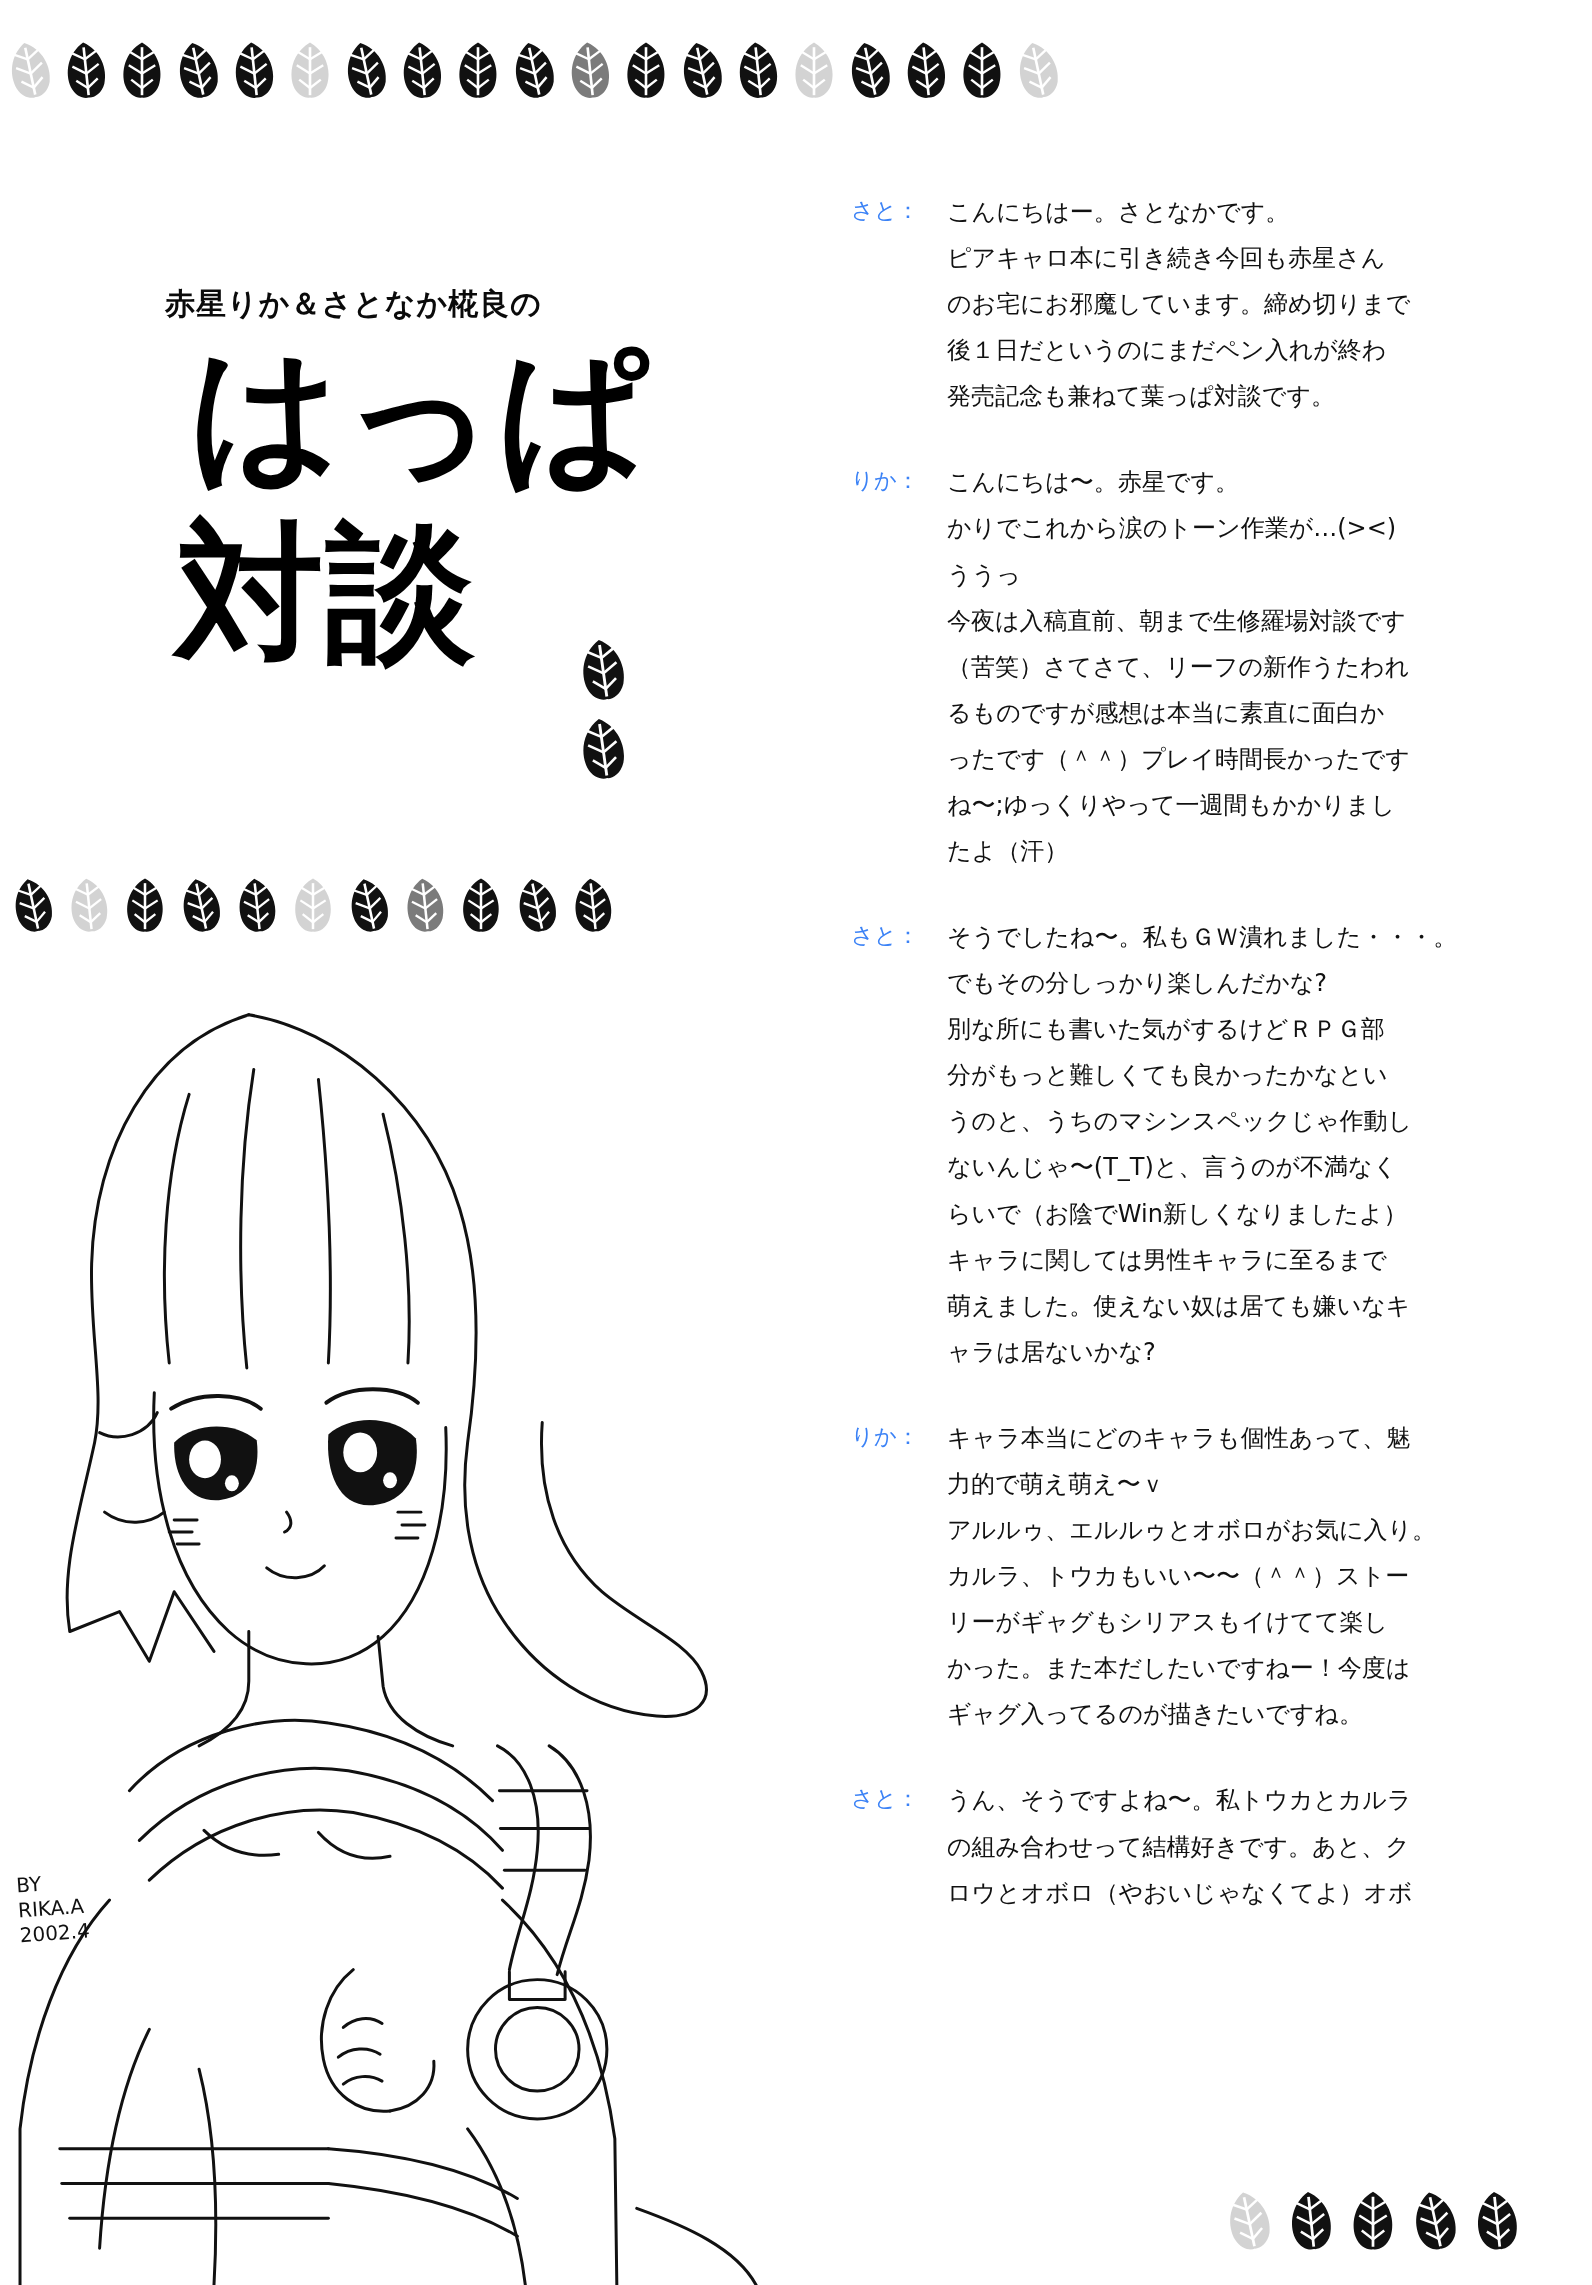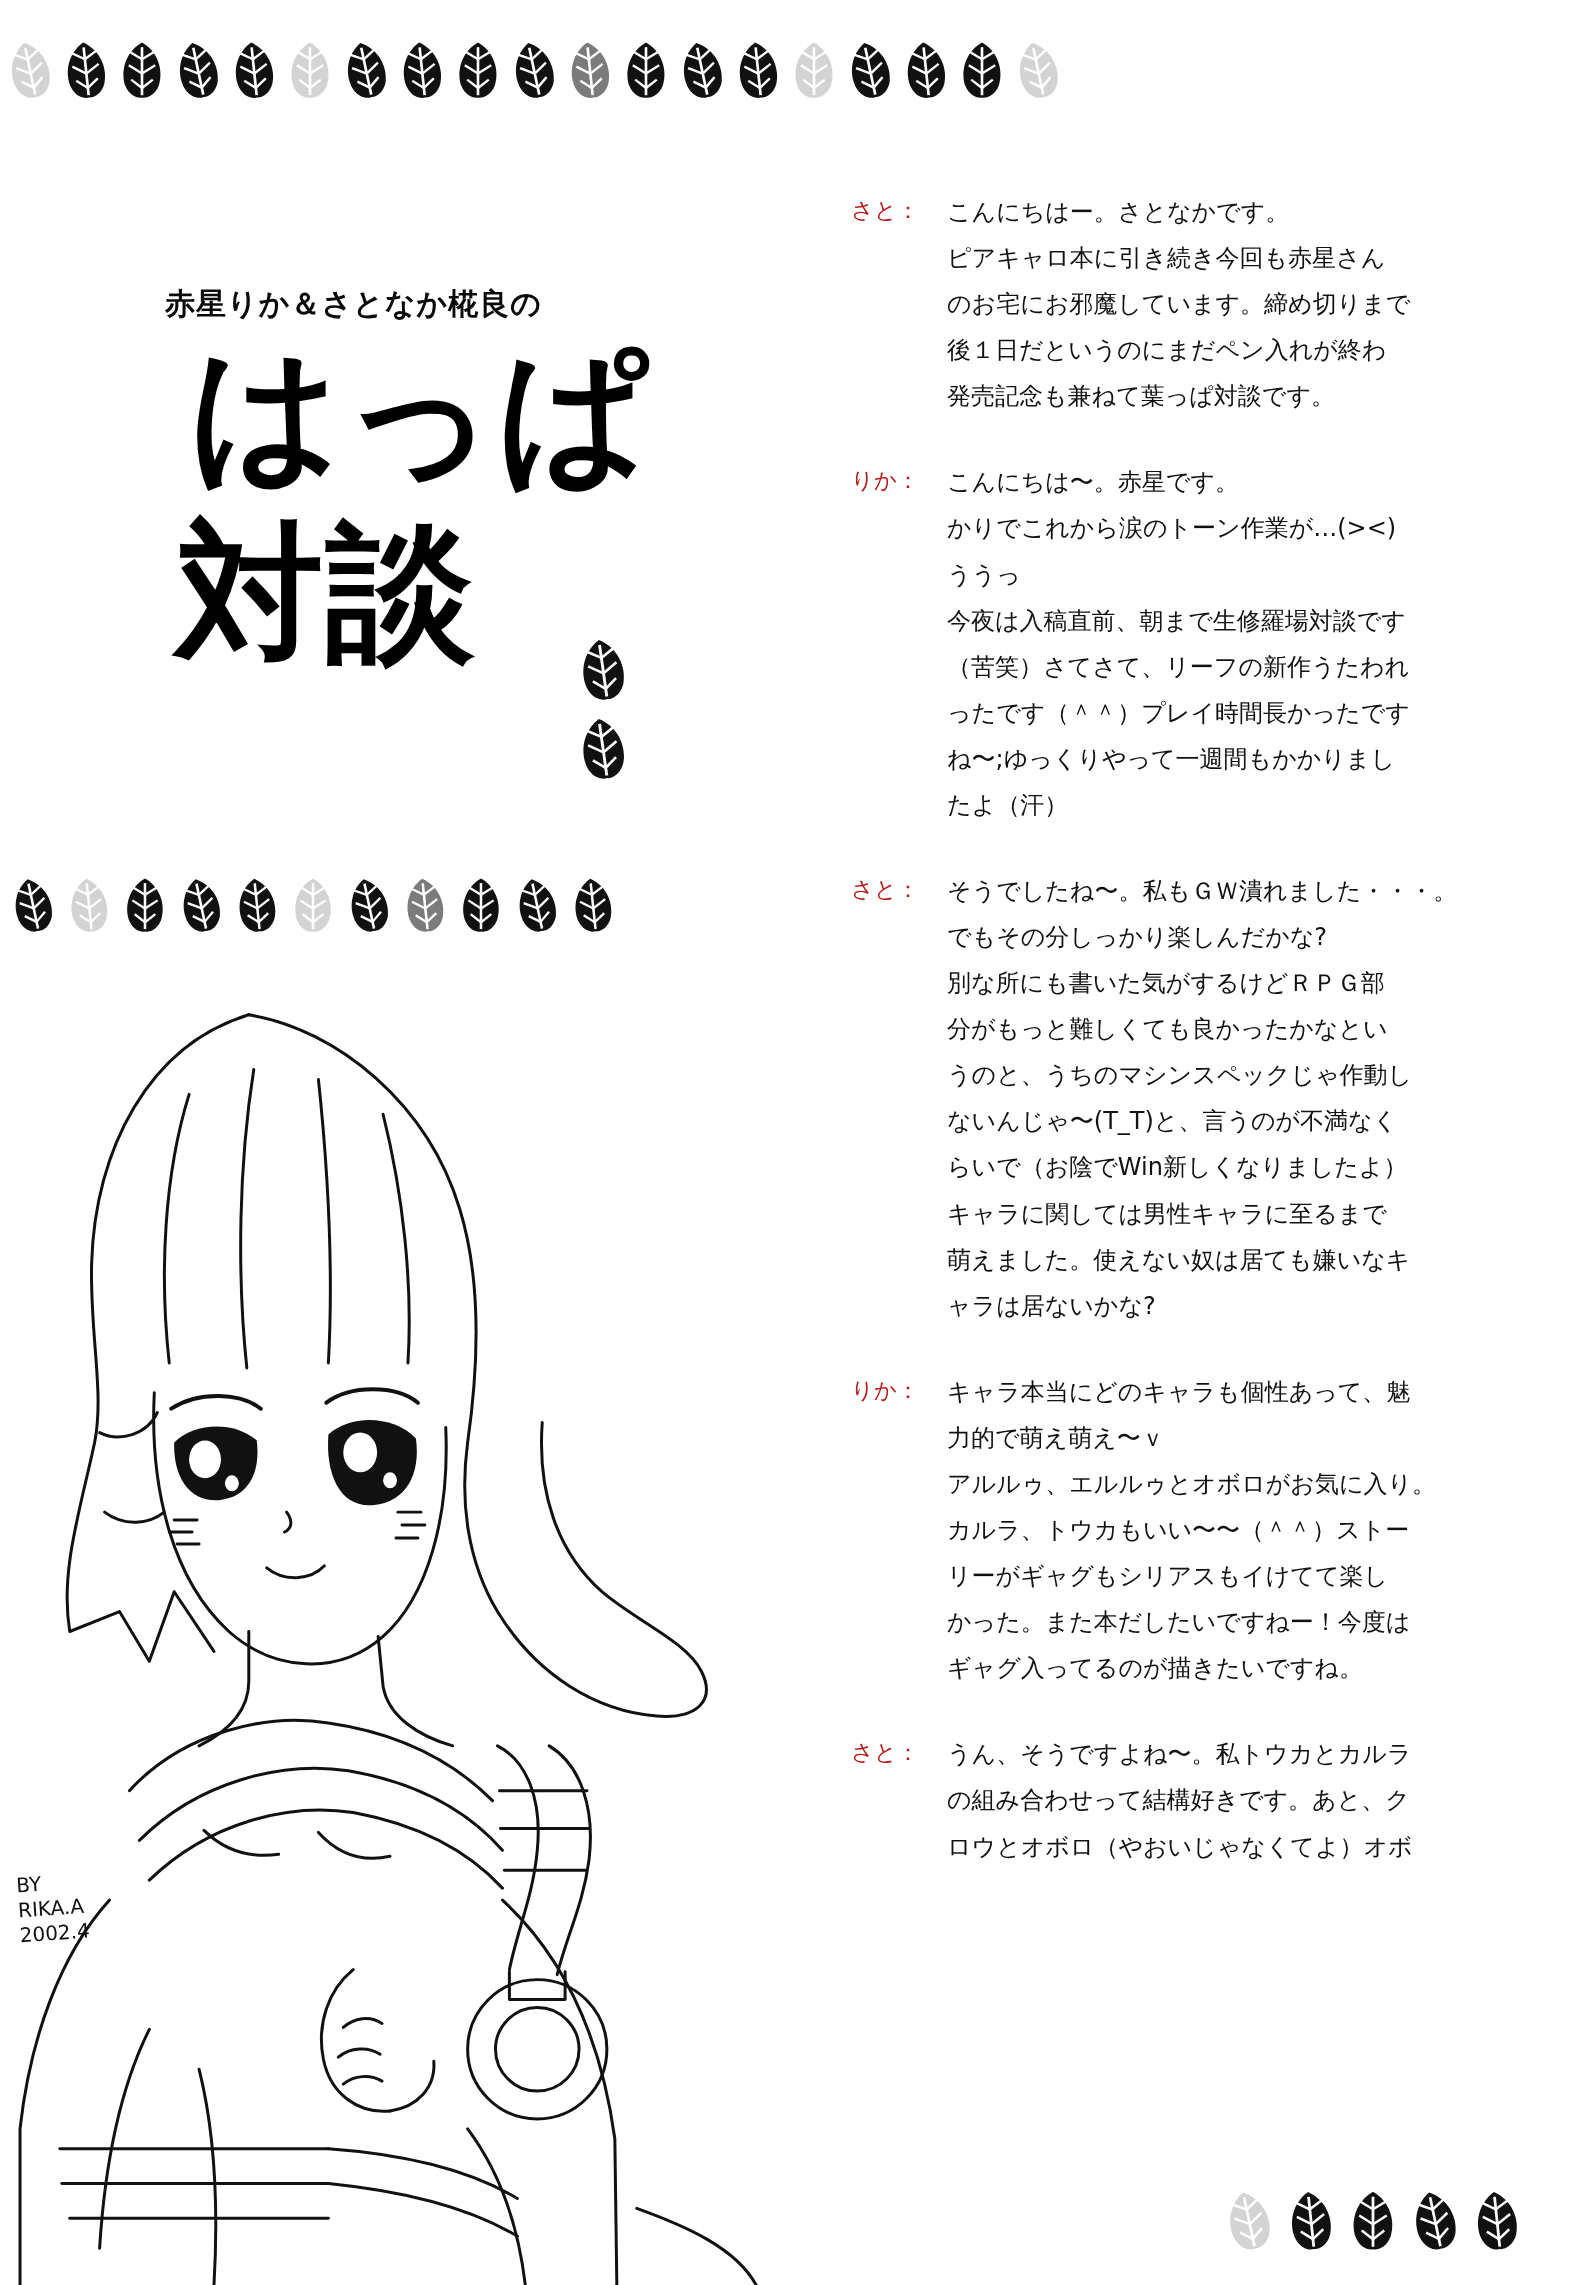--- a/index.html
+++ b/index.html
@@ -115,21 +115,21 @@
     display: flex;
     align-items: flex-start;
     margin-bottom: 40px;
   }
   .speaker {
     flex: 0 0 auto;
     width: 96px;
     font-size: 22.4px;
     line-height: 1.92;
     white-space: nowrap;
-    color: #b91c1c;
+    color: #3b82f6;
   }
   .lines {
     flex: 1 1 auto;
     font-size: 24px;
     line-height: 1.92;
     color: #111;
   }
   .lines .line {
     white-space: nowrap;
   }
@@ -632,20 +632,21 @@
       </div>
     </div>
     <div class="dialogue-block">
       <div class="speaker">りか：</div>
       <div class="lines">
         <div class="line indent-0">こんにちは〜。赤星です。</div>
         <div class="line indent-0">かりでこれから涙のトーン作業が…(&gt;&lt;)</div>
         <div class="line indent-0">ううっ</div>
         <div class="line indent-0">今夜は入稿直前、朝まで生修羅場対談です</div>
         <div class="line indent-0">（苦笑）さてさて、リーフの新作うたわれ</div>
+        <div class="line indent-0">るものですが感想は本当に素直に面白か</div>
         <div class="line indent-0">ったです（＾＾）プレイ時間長かったです</div>
         <div class="line indent-0">ね〜;ゆっくりやって一週間もかかりまし</div>
         <div class="line indent-0">たよ（汗）</div>
       </div>
     </div>
     <div class="dialogue-block">
       <div class="speaker">さと：</div>
       <div class="lines">
         <div class="line indent-0">そうでしたね〜。私もＧＷ潰れました・・・。</div>
         <div class="line indent-0">でもその分しっかり楽しんだかな?</div>

